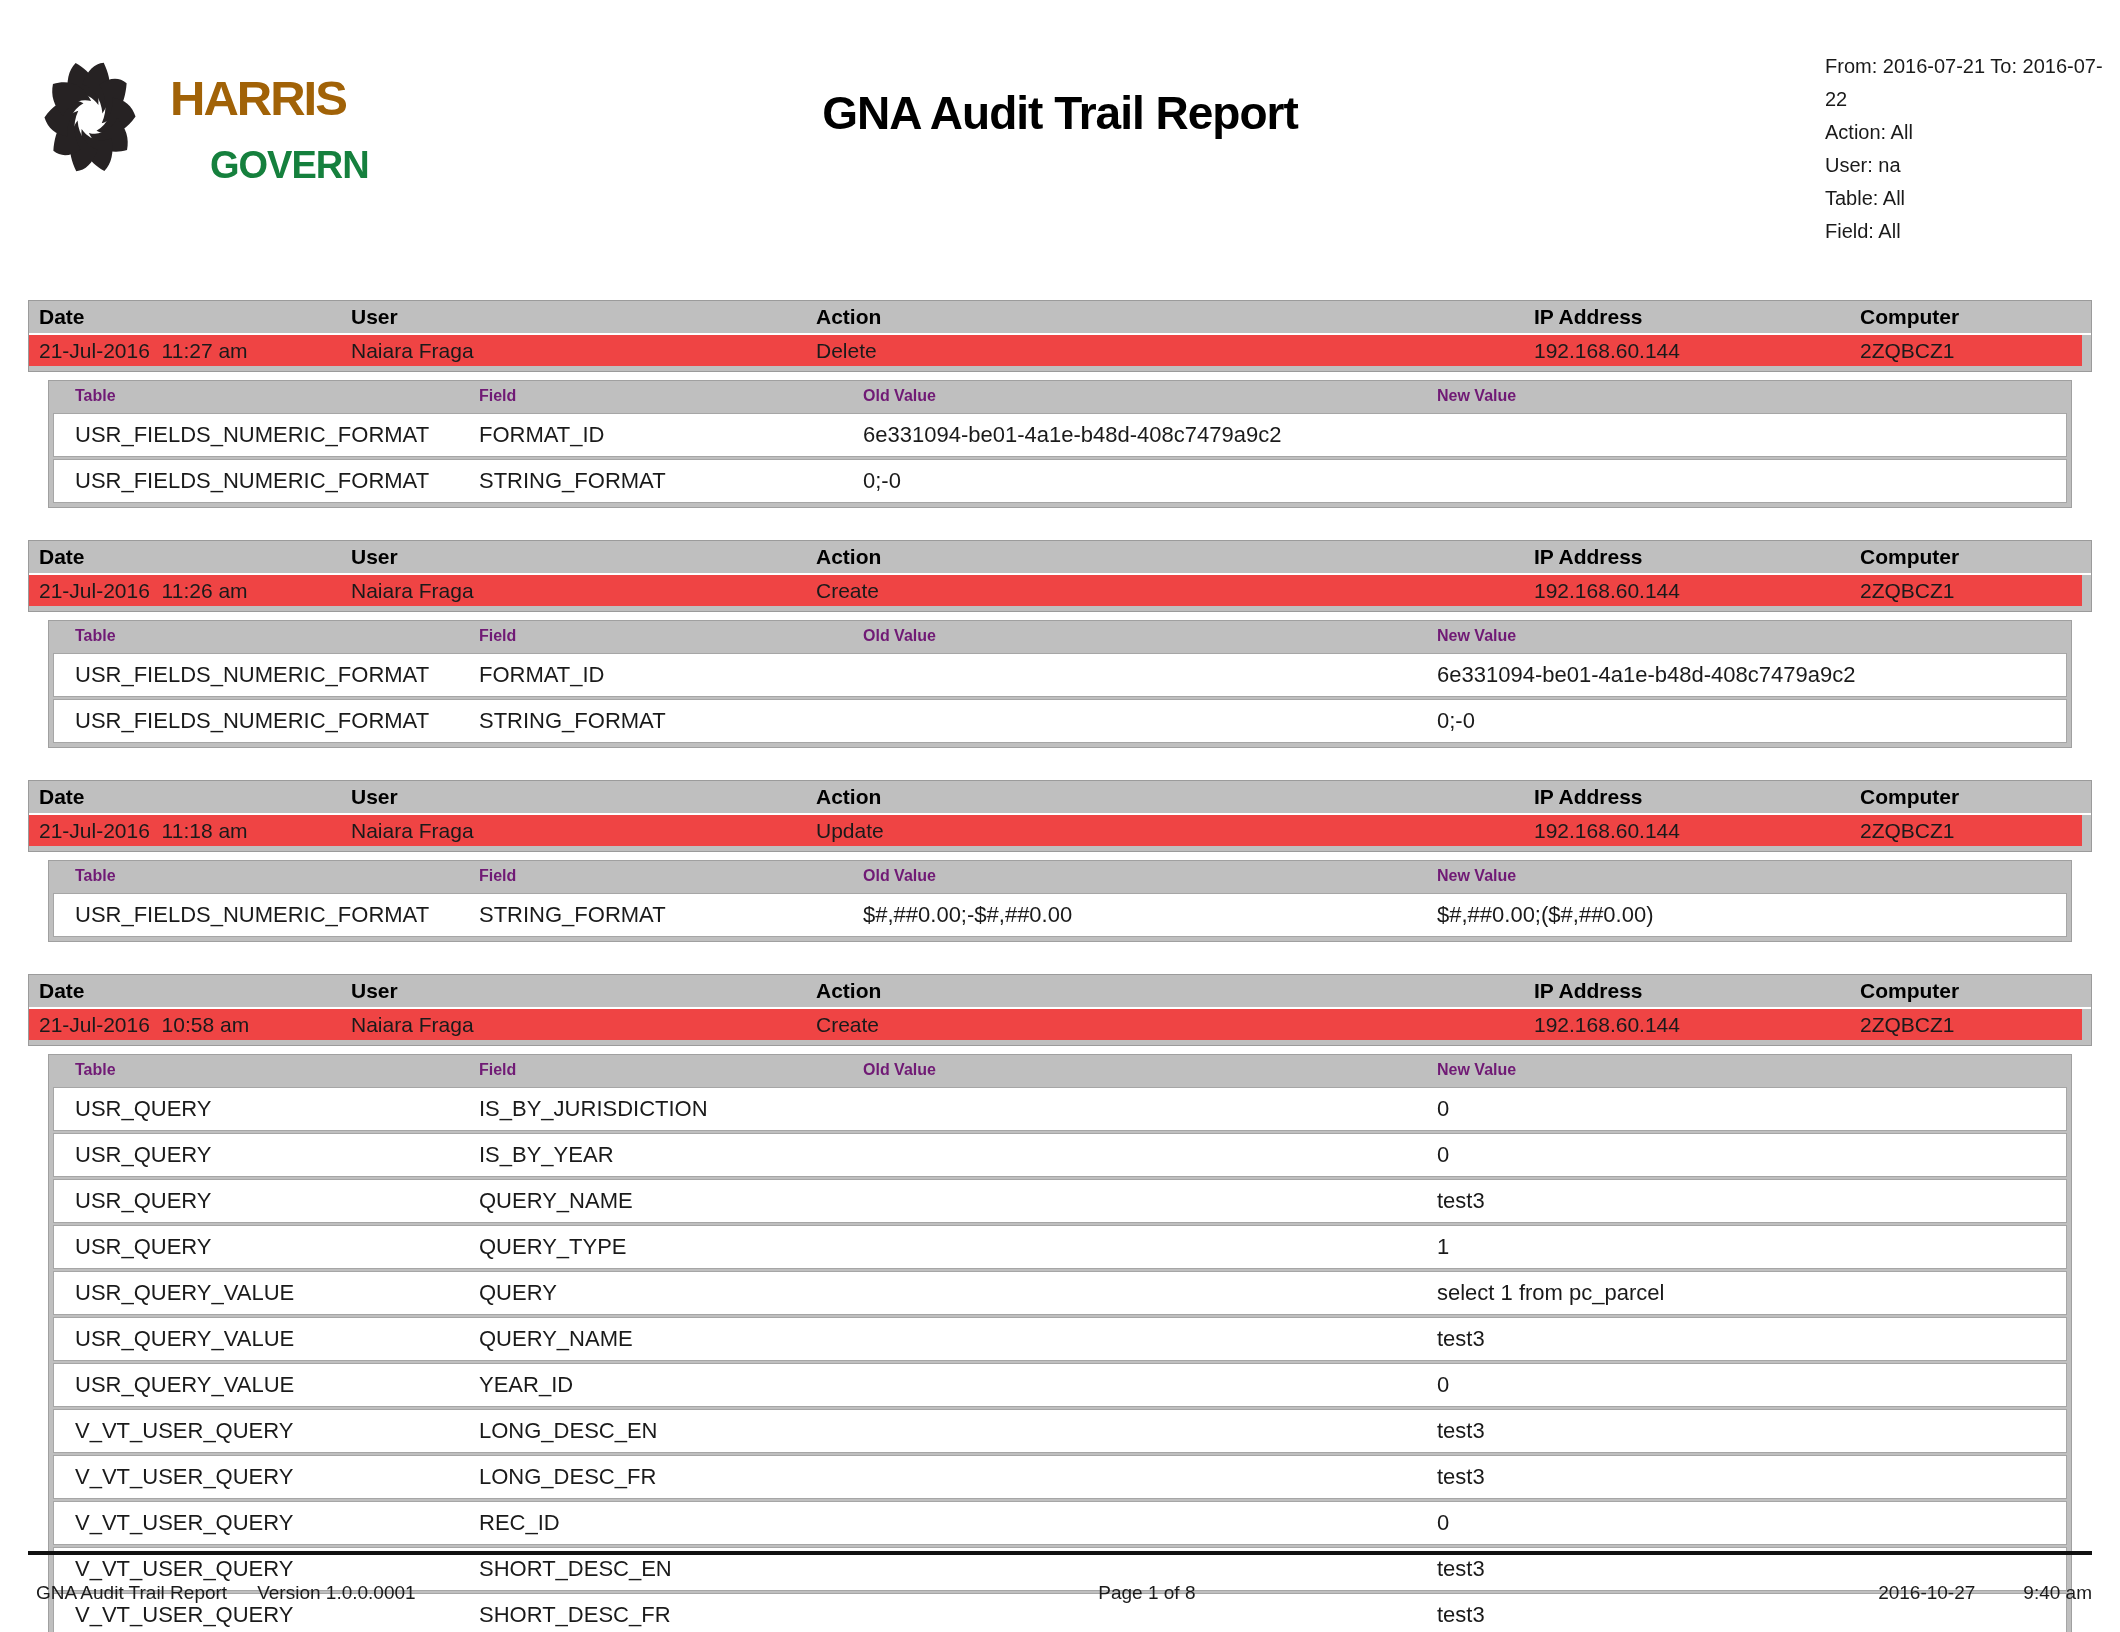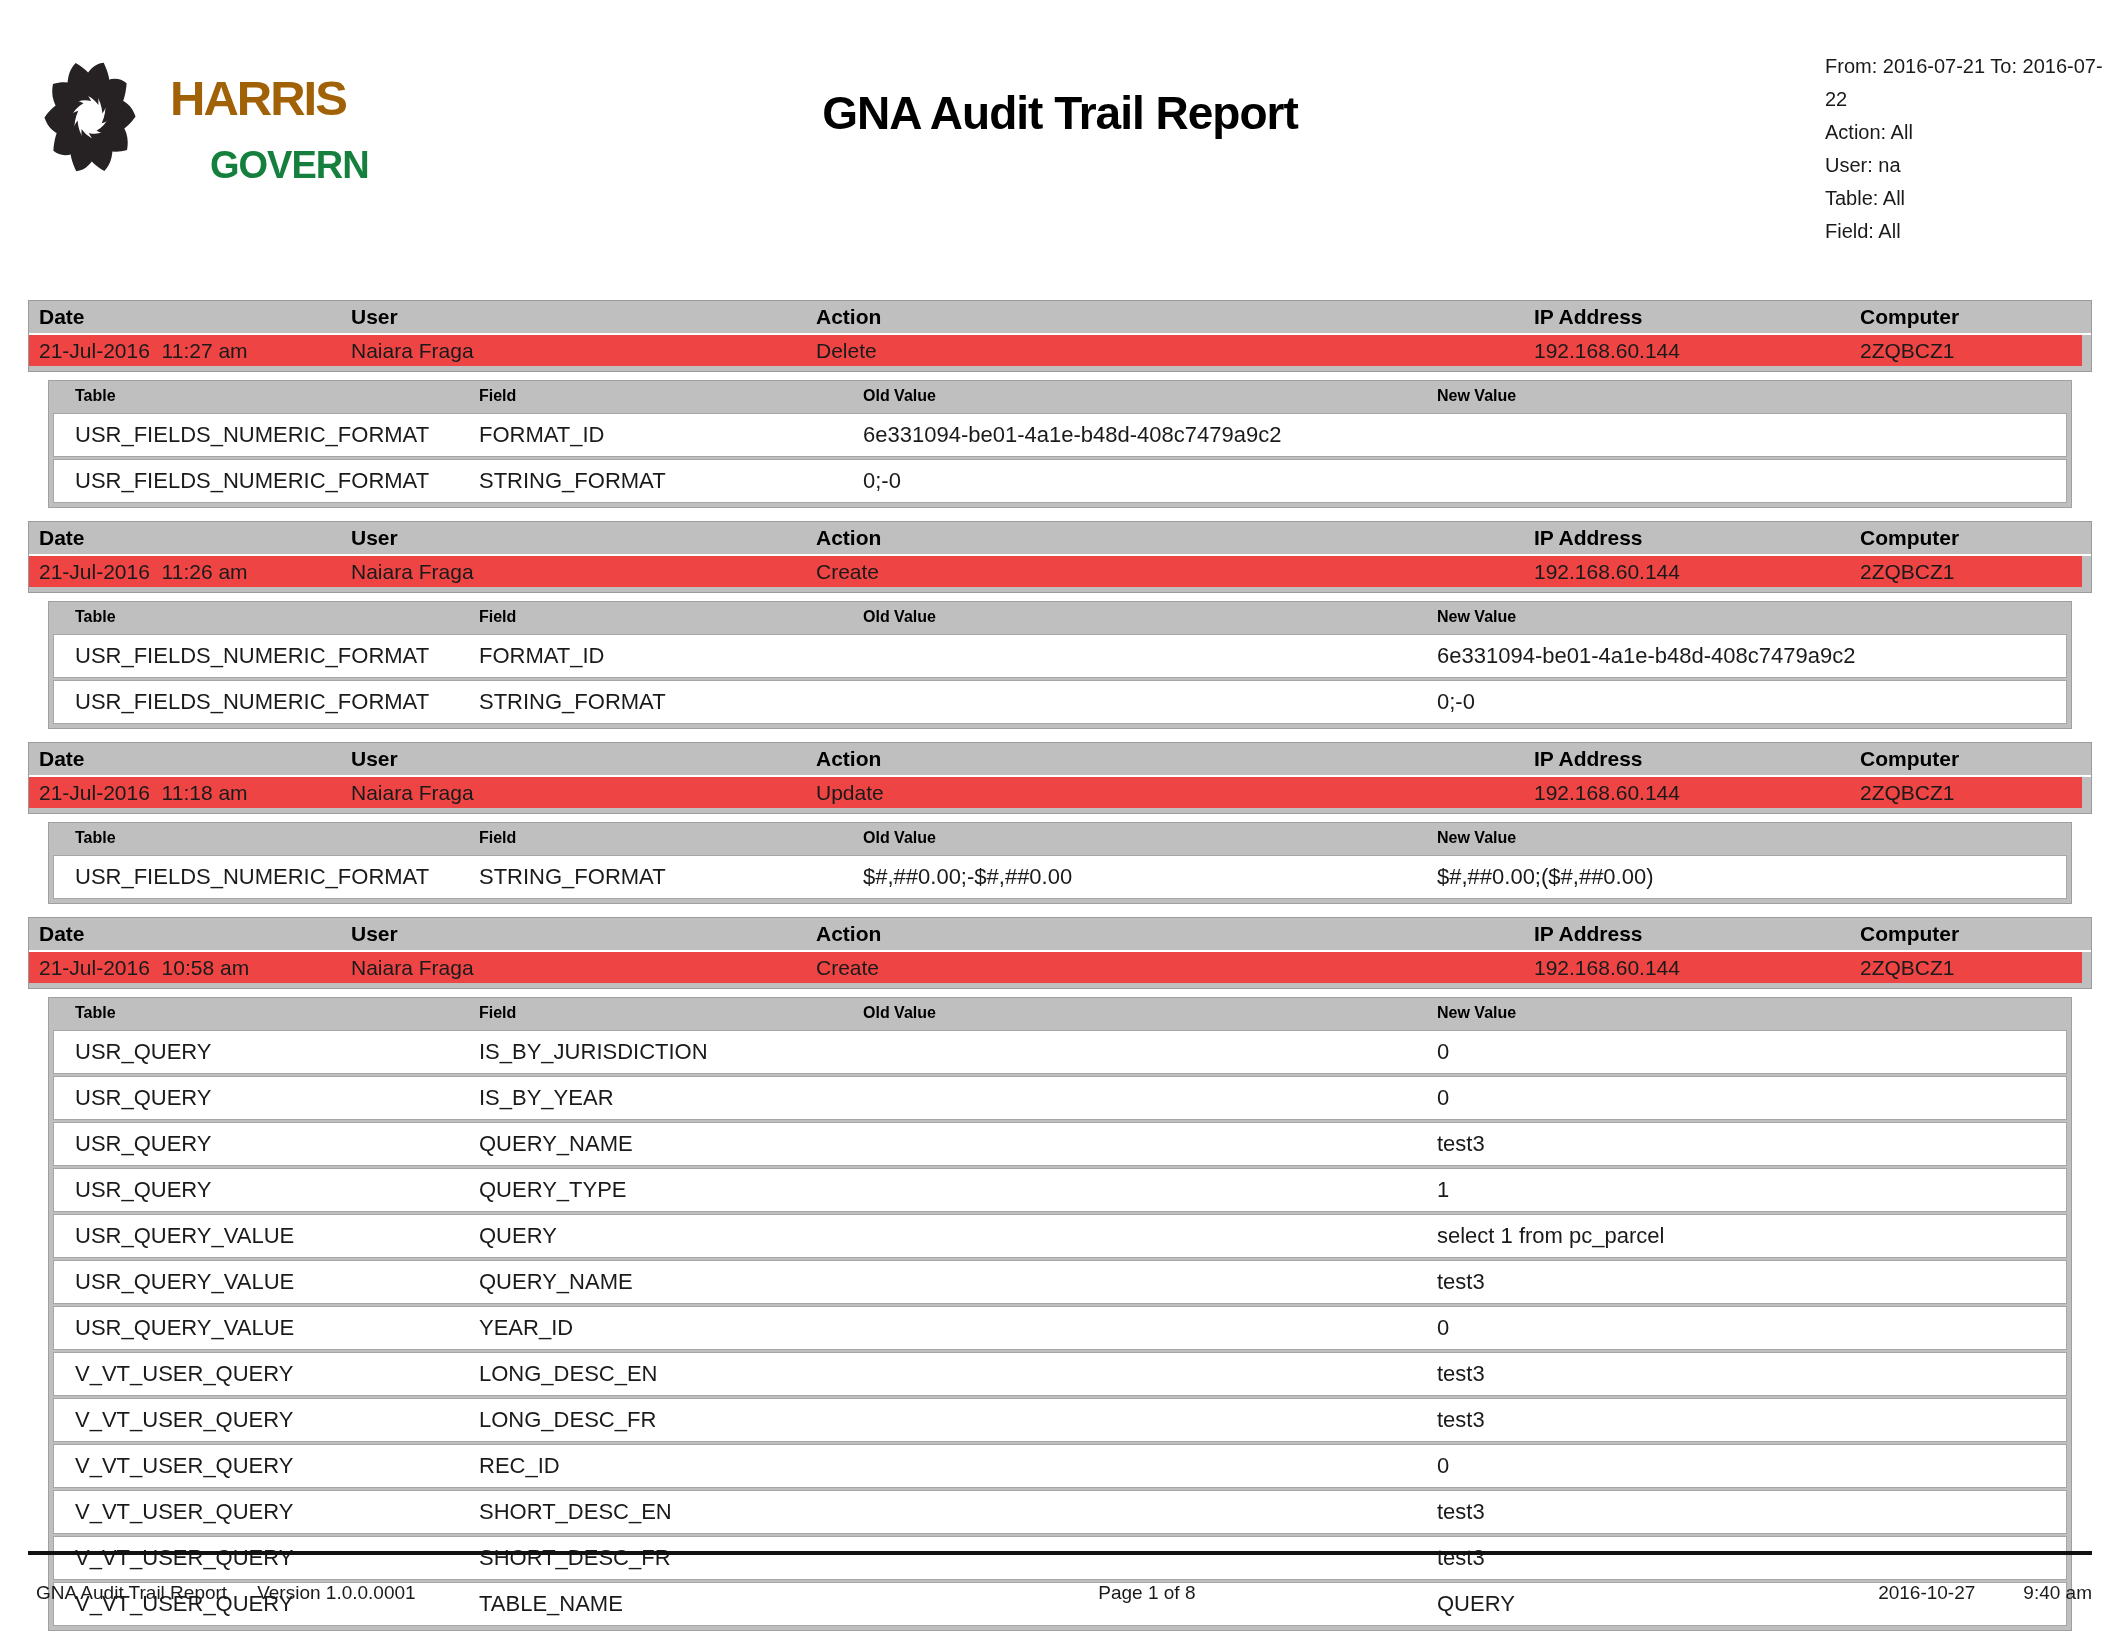--- a/index.html
+++ b/index.html
@@ -7,29 +7,29 @@
 
   
   .logo-swirl { position:absolute; left:30px; top:42px; width:120px; height:150px; }
   .logo-primary { position:absolute; left:170px; top:70px; font-size:49px; font-weight:800; letter-spacing:-2px; color:#a16207; }
   .logo-secondary { position:absolute; left:210px; top:144px; font-size:38px; font-weight:800; letter-spacing:-1px; color:#15803d; }
   .report-title { position:absolute; left:0; right:0; top:86px; text-align:center; font-size:46px; font-weight:700; letter-spacing:-1px; color:#000; }
   .filters { position:absolute; left:1825px; top:50px; font-size:20px; line-height:33px; color:#1a1a1a; }
 
   
   .entries { position:absolute; top:300px; left:28px; width:2064px; }
-  .entry { margin-bottom:13px; }
+  .entry { margin-bottom:32px; }
 
   .main { background:#bfbfbf; border:1px solid #9b9b9b; padding:0 9px 5px 0; }
   .mhdr { display:grid; grid-template-columns:312px 465px 718px 326px 1fr; height:34px; align-items:center; font-weight:700; font-size:21px; border-bottom:2px solid #fff; margin-right:-9px; color:#000; }
   .mrow { display:grid; grid-template-columns:312px 465px 718px 326px 1fr; height:31px; align-items:center; font-size:21px; background:#ef4444; }
   .mc { padding-left:10px; white-space:pre; overflow:hidden; }
 
   .sub { margin:8px 20px 0 20px; background:#bfbfbf; border:1px solid #a0a0a0; padding:0 5px 5px 5px; }
-  .shdr { display:grid; grid-template-columns:404px 384px 574px 1fr; height:29px; align-items:center; font-weight:700; font-size:16px; color:#000000; }
+  .shdr { display:grid; grid-template-columns:404px 384px 574px 1fr; height:29px; align-items:center; font-weight:700; font-size:16px; color:#701a75; }
   .srow { display:grid; grid-template-columns:404px 384px 574px 1fr; height:42px; align-items:center; font-size:22px; background:#fff; outline:1px solid #a6a6a6; margin-top:4px; }
   .sc { padding-left:21px; white-space:pre; overflow:hidden; }
 
   
   .footer-rule { position:absolute; left:28px; width:2064px; top:1551px; height:4px; background:#111; }
   .footer { position:absolute; left:28px; width:2064px; top:1570px; display:flex; justify-content:space-between; align-items:baseline; font-size:19px; }
   .footer .fl { display:flex; gap:30px; padding-left:8px; }
   .footer .fr { display:flex; gap:48px;margin-top:12px; }
 </style>
 </head>

